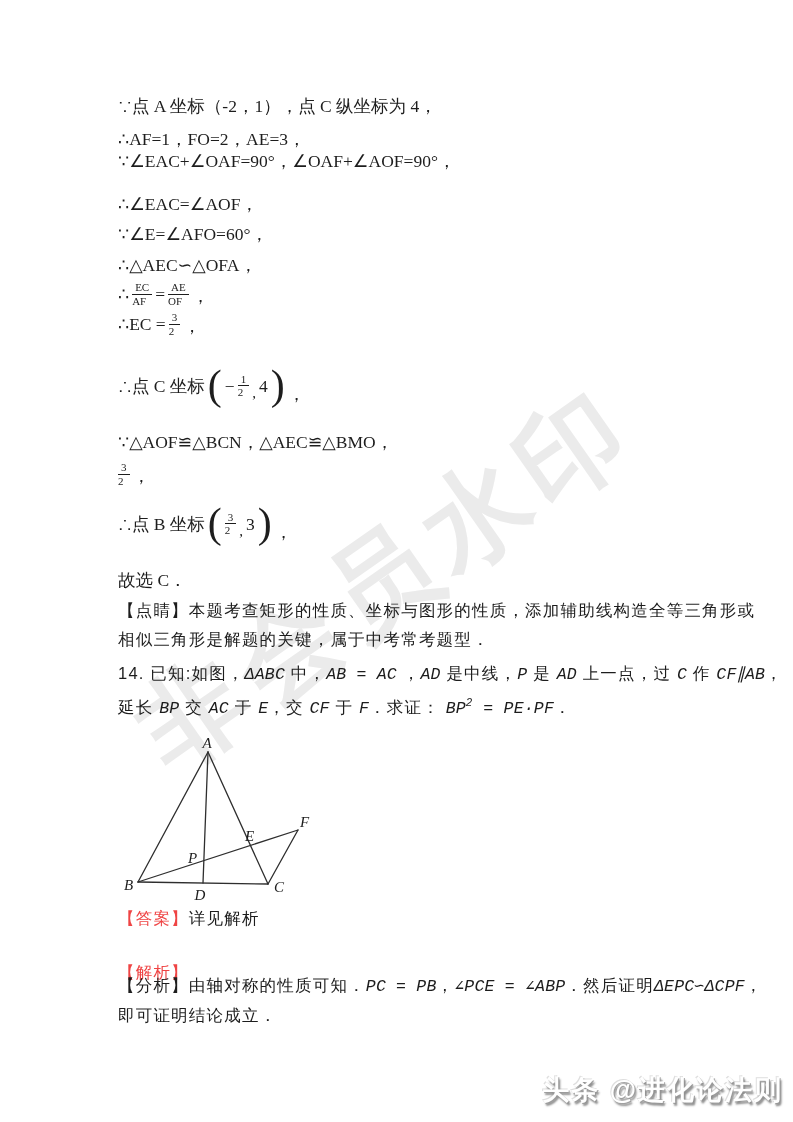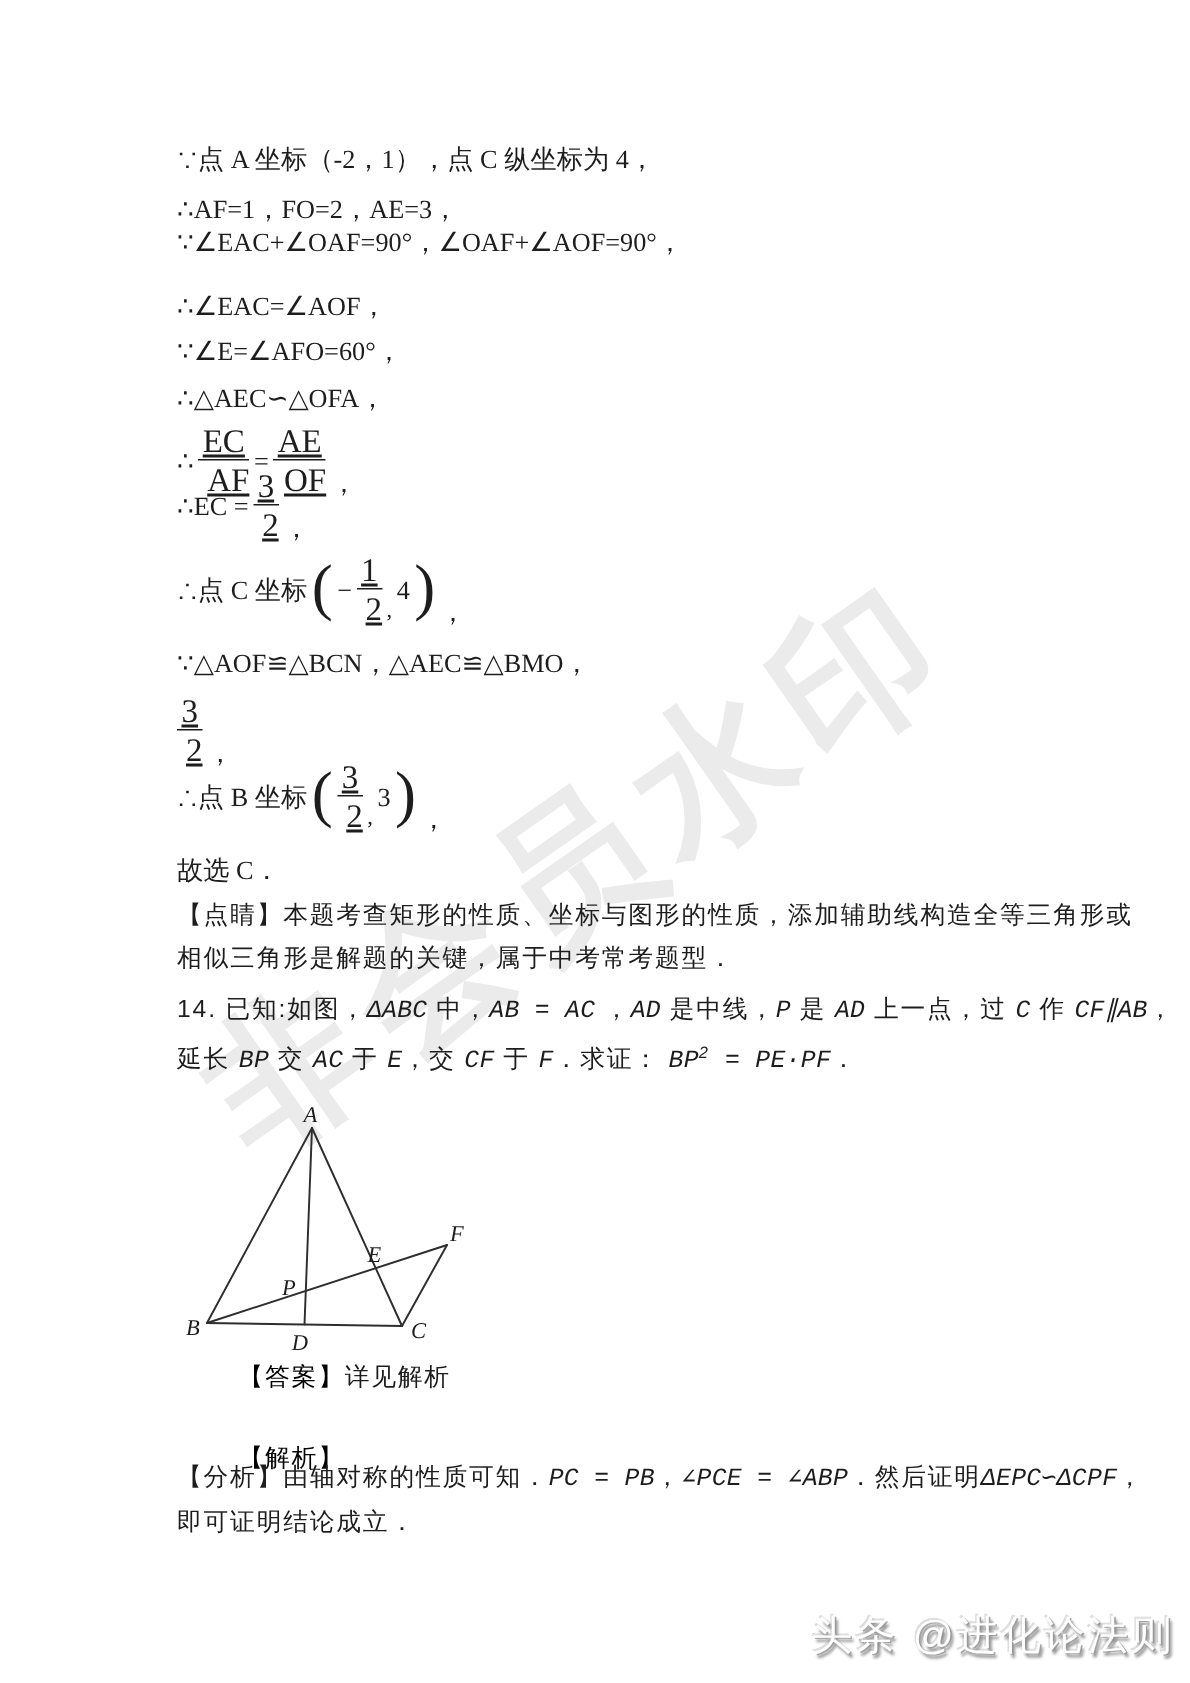--- a/index.html
+++ b/index.html
@@ -30,44 +30,44 @@
   
   .line {
     position:absolute;
     left:118px;
     white-space:nowrap;
     font-size:17.5px;
     line-height:22px;
     z-index:1;
   }
   .fline { display:flex; align-items:center; gap:3px; }
-  .frac { display:inline-block; text-align:right; font-size:22px; line-height:1.15;text-decoration:underline; }
+  .frac { display:inline-block; text-align:left; font-size:11px; line-height:1.15; }
   .frac .num { display:block; border-bottom:1px solid #1d1d1d; padding:0 3px; }
   .frac .den { display:block; }
   .bigp { font-size:42px; font-weight:300; line-height:0.9; font-family:"Liberation Serif", serif; }
   .tail { align-self:flex-end; line-height:1.2; }
   .sep  { align-self:flex-end; line-height:1.6; font-size:15px; }
   .hei  { font-family:"Liberation Sans", sans-serif; font-size:16.5px; letter-spacing:1.2px; }
   .problem i, .analysis i { font-family:Liberation Mono, monospace; font-style:italic; letter-spacing:0.2px; }
   .problem sup, .analysis sup { font-size:11px; }
-  .label-teal { color:#000000;margin-left:41px; }
+  .label-teal { color:#ef4444; }
   
   .figure-wrap { position:absolute; left:122px; top:737px; z-index:1; }
   .figure-wrap text {
     font-family:"Liberation Serif", serif;
     font-style:italic;
     font-size:15px;
     fill:#1d1d1d;
   }
   
   .stamp {
     position:absolute;
     top:1072px; right:10px;
     font-family:"Liberation Sans", sans-serif;
-    font-weight:normal;
+    font-weight:bold;
     font-size:27px;
     letter-spacing:2px;
     color:#ffffff;
     text-shadow:2px 3px 2px #8f8f8f, -1px -1px 0 #dedede, 1px 1px 0 #a8a8a8;
     z-index:2;
     white-space:nowrap;
   }
 </style>
 </head>
 <body>

